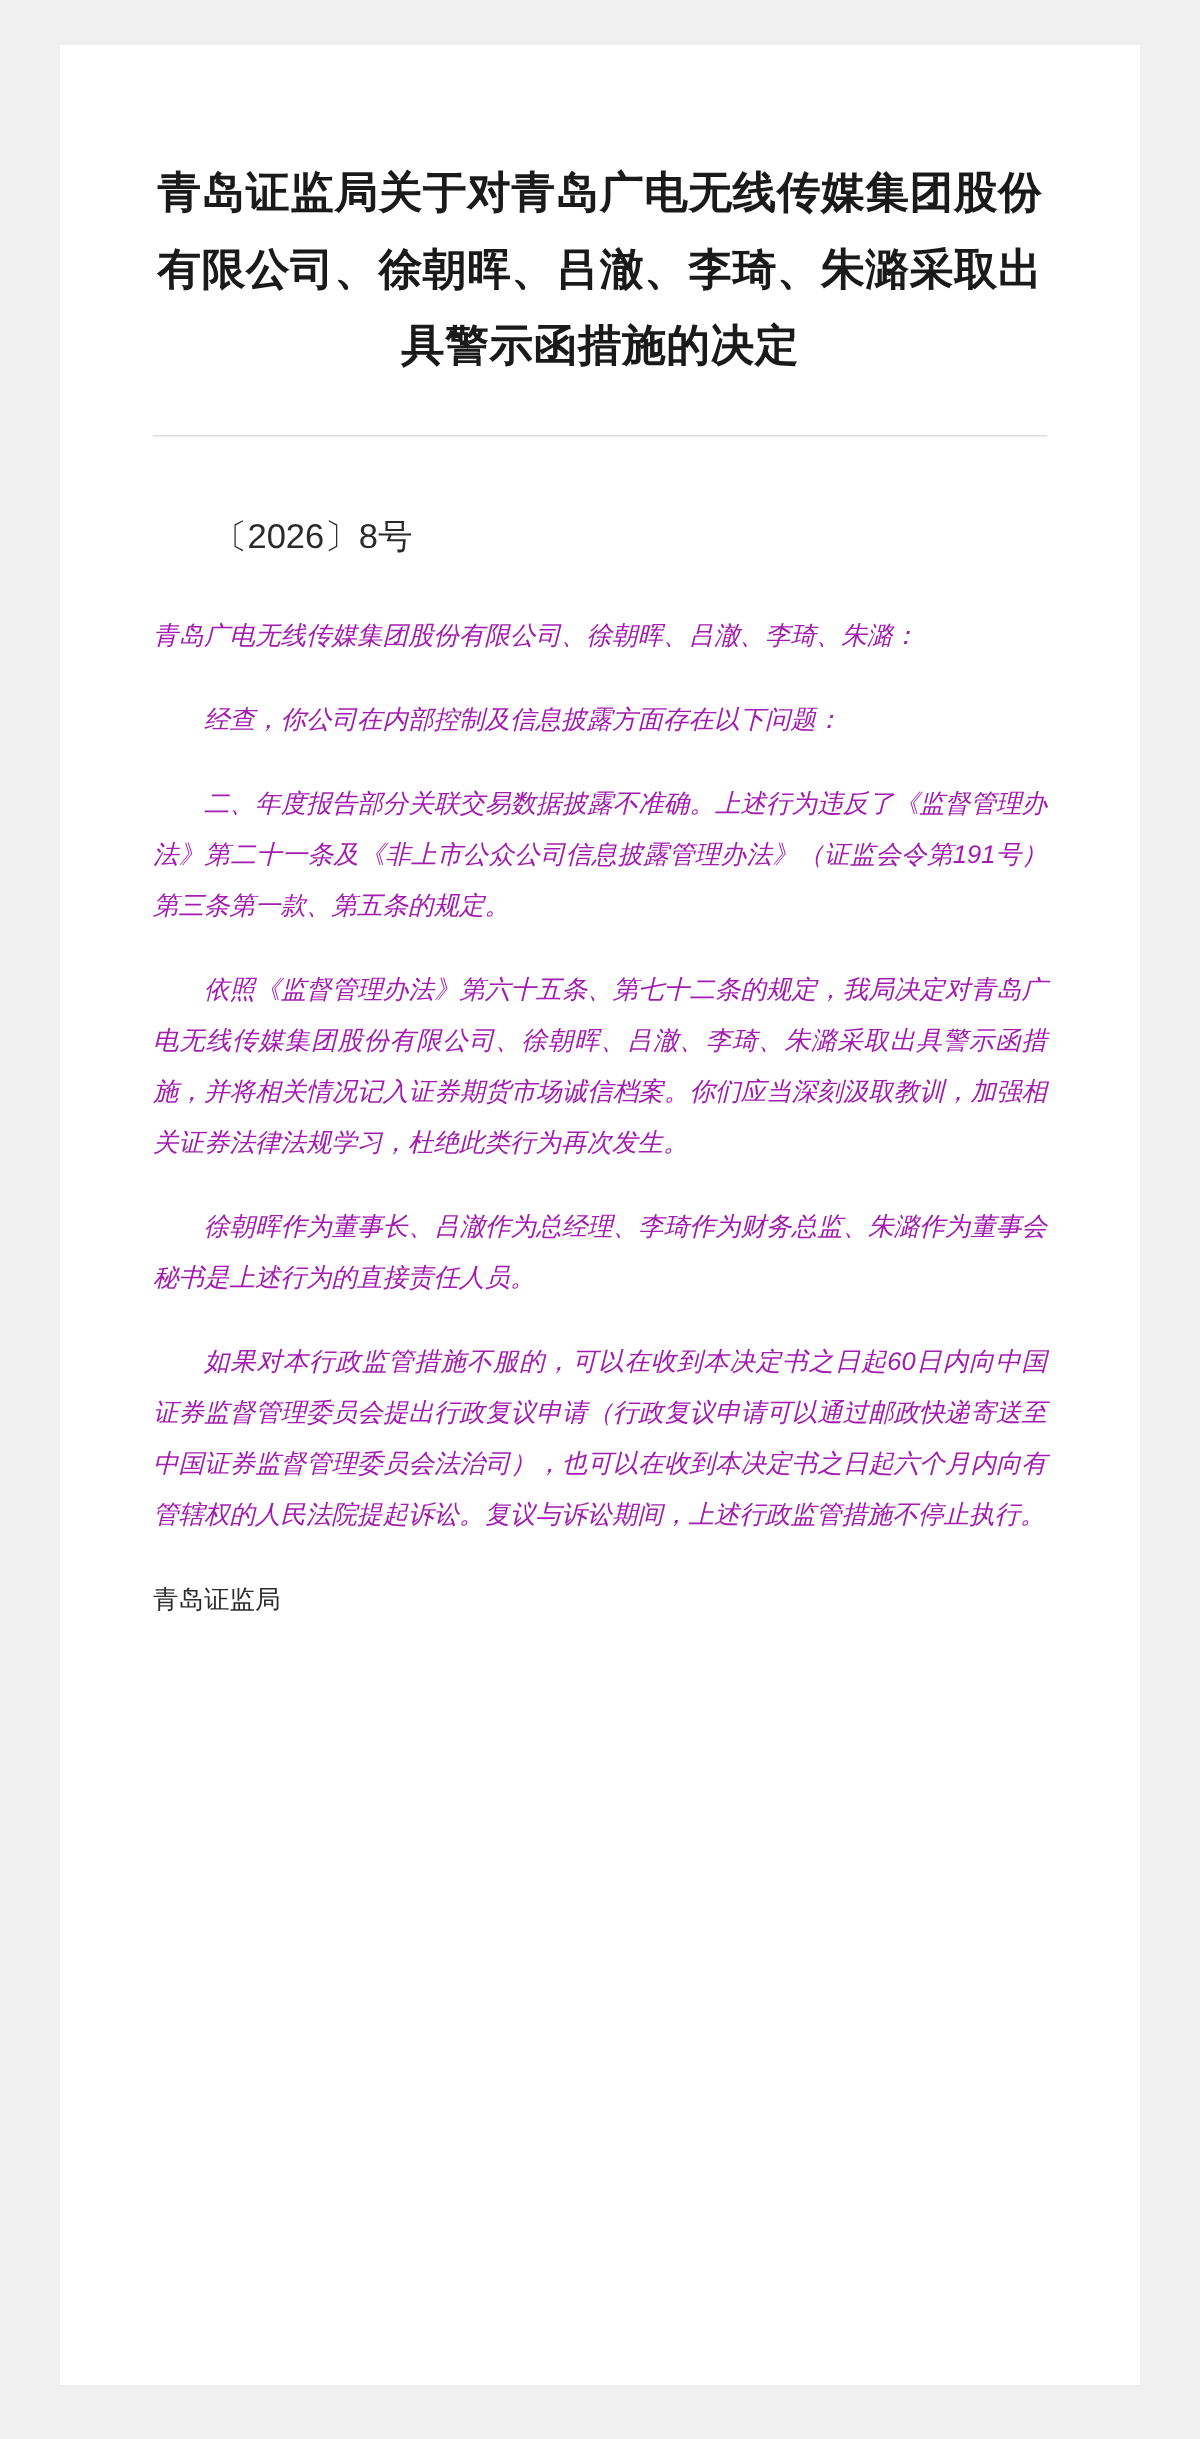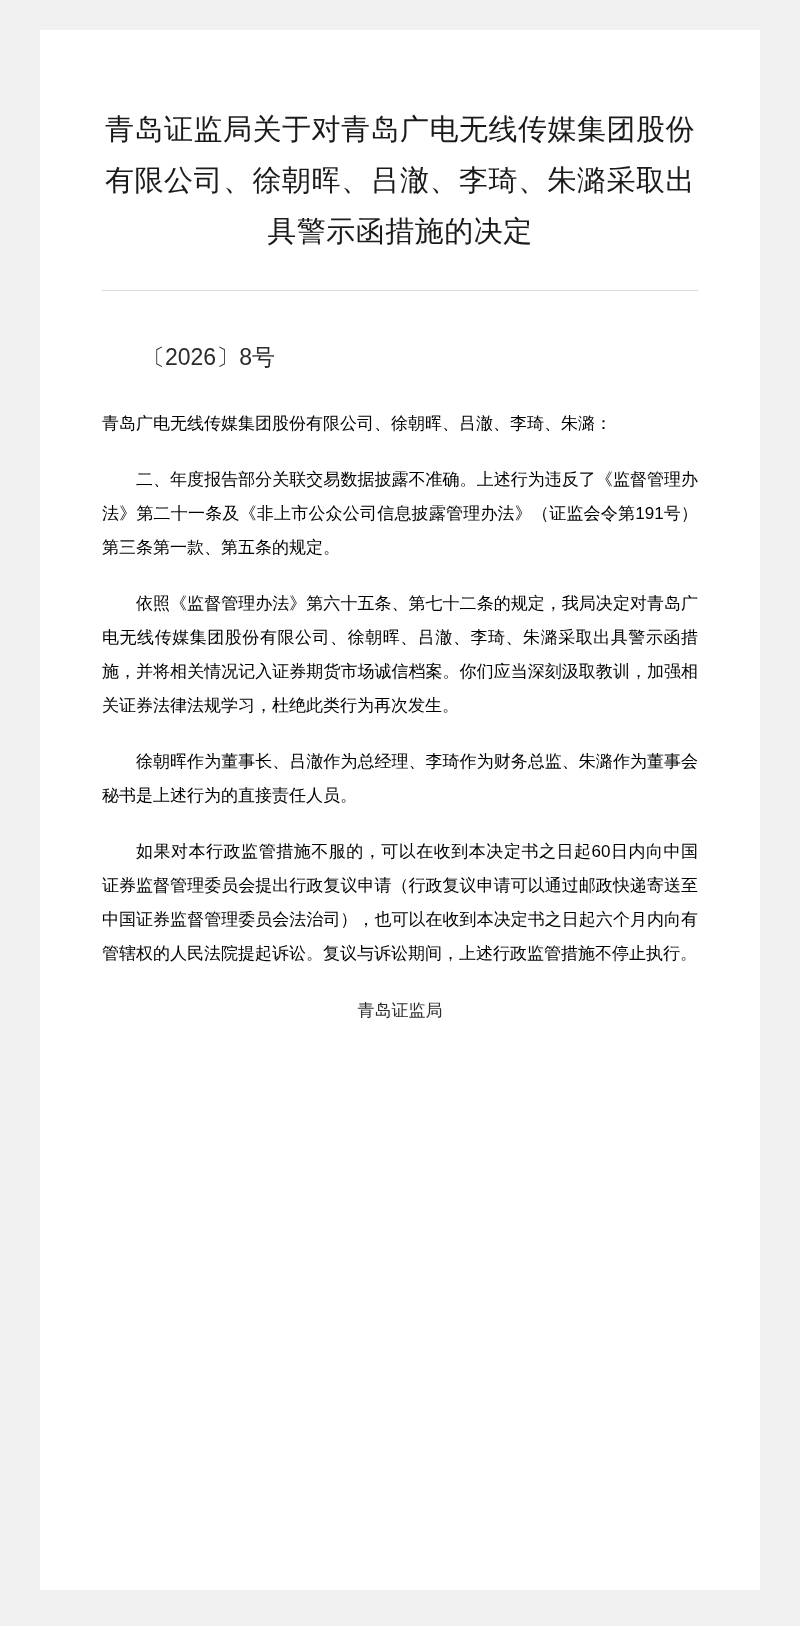--- a/index.html
+++ b/index.html
@@ -21,21 +21,21 @@
     padding: 30px 40px 36px 40px;
   }
   .sheet {
     background: #ffffff;
     box-sizing: border-box;
     padding: 56px 62px 48px 62px;
     min-height: 1560px;
   }
   .doc-title {
     font-size: 29px;
-    font-weight: normal;
+    font-weight: bold;
     line-height: 1.75;
     color: #1a1a1a;
     text-align: center;
     letter-spacing: 0.5px;
     margin: 18px 0 34px 0;
   }
   .title-rule {
     border: 0;
     border-top: 1px solid #dcdcdc;
     margin: 0 0 46px 0;
@@ -43,31 +43,32 @@
   .doc-number {
     font-size: 23px;
     color: #2b2b2b;
     line-height: 1.8;
     padding-left: 40px;
     margin-bottom: 28px;
   }
   .body-text p {
     font-size: 17px;
     line-height: 2.0;
-    color: #000000;
+    color: #a21caf;
     margin: 16px 0 22px 0;
     text-align: justify;
     text-justify: inter-ideograph;
+    font-style: italic;
   }
   .body-text p.indent {
     text-indent: 2em;
   }
   .signature {
     margin-top: 20px;
-    text-align: center;
+    text-align: left;
   }
   .signature div {
     font-size: 17px;
     line-height: 2.1;
     color: #2b2b2b;
   }
 </style>
 </head>
 <body>
 
@@ -75,20 +76,21 @@
   <div class="sheet">
 
     <h1 class="doc-title">青岛证监局关于对青岛广电无线传媒集团股份有限公司、徐朝晖、吕澈、李琦、朱潞采取出具警示函措施的决定</h1>
 
     <hr class="title-rule">
 
     <div class="doc-number">〔2026〕8号</div>
 
     <div class="body-text">
       <p>青岛广电无线传媒集团股份有限公司、徐朝晖、吕澈、李琦、朱潞：</p>
+      <p class="indent">经查，你公司在内部控制及信息披露方面存在以下问题：</p>
       <p class="indent">二、年度报告部分关联交易数据披露不准确。上述行为违反了《监督管理办法》第二十一条及《非上市公众公司信息披露管理办法》（证监会令第191号）第三条第一款、第五条的规定。</p>
       <p class="indent">依照《监督管理办法》第六十五条、第七十二条的规定，我局决定对青岛广电无线传媒集团股份有限公司、徐朝晖、吕澈、李琦、朱潞采取出具警示函措施，并将相关情况记入证券期货市场诚信档案。你们应当深刻汲取教训，加强相关证券法律法规学习，杜绝此类行为再次发生。</p>
       <p class="indent">徐朝晖作为董事长、吕澈作为总经理、李琦作为财务总监、朱潞作为董事会秘书是上述行为的直接责任人员。</p>
       <p class="indent">如果对本行政监管措施不服的，可以在收到本决定书之日起60日内向中国证券监督管理委员会提出行政复议申请（行政复议申请可以通过邮政快递寄送至中国证券监督管理委员会法治司），也可以在收到本决定书之日起六个月内向有管辖权的人民法院提起诉讼。复议与诉讼期间，上述行政监管措施不停止执行。</p>
     </div>
 
     <div class="signature">
       <div>青岛证监局</div>
     </div>
 

